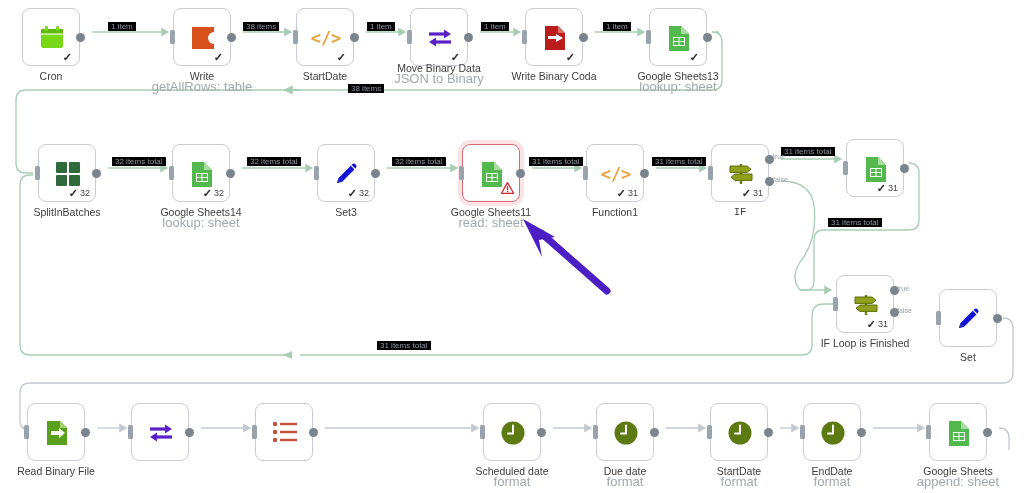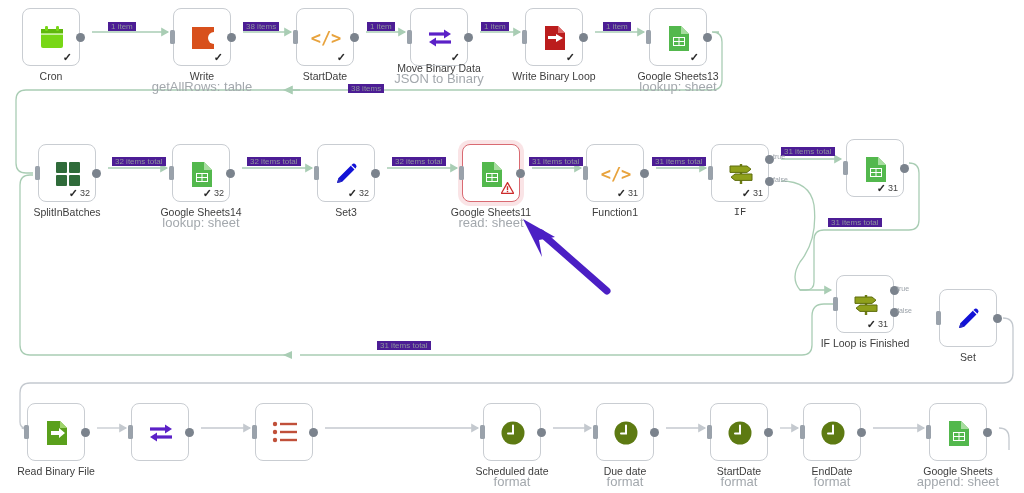--- a/index.html
+++ b/index.html
@@ -23,21 +23,21 @@
 
   .port{position:absolute;z-index:6;}
   .port.inp{width:5px;height:14px;border-radius:1.5px;background:#9aa2ab;}
   .port.out{width:9px;height:9px;border-radius:50%;background:#7b838d;}
 
   .caption{position:absolute;text-align:center;z-index:6;pointer-events:none;}
   .caption .nm{font-size:10.5px;color:#3d3d3d;line-height:12px;white-space:nowrap;}
   .caption .sub{font-size:13px;color:#a3a8ad;line-height:10px;white-space:nowrap;}
 
   .wlabel{position:absolute;font-size:8px;color:#8d949b;white-space:nowrap;z-index:4;
-          background:#4c1d95;padding:0 3px;line-height:9px;}
+          background:#000000;padding:0 3px;line-height:9px;}
   .plabel{position:absolute;font-size:7px;color:#9aa1a8;white-space:nowrap;z-index:7;line-height:8px;}
 
   #annot-arrow{position:absolute;z-index:20;pointer-events:none;}
 </style>
 </head>
 <body>
 
 <div id="canvas">
 
   <svg id="wires" viewBox="0 0 1024 493" xmlns="http://www.w3.org/2000/svg">
@@ -184,21 +184,21 @@
         </svg>
       </div>
       <div class="tick">
         <span class="chk">✓</span>
         <span></span>
       </div>
     </div>
     <div class="port inp" style="left: 522px; top: 30px;"></div>
     <div class="port out" style="left: 579px; top: 32.5px;"></div>
     <div class="caption" style="left: 484px; top: 70px; width: 140px;">
-      <div class="nm">Write Binary Loop</div>
+      <div class="nm">Write Binary Coda</div>
     </div>
     <div class="node" style="left: 649px; top: 8px;">
       <div class="glyph">
         <svg width="24" height="27" viewBox="0 0 24 27">
           <path d="M2 1 h12 l8 8 v17 h-20 z" fill="#53b84d"></path>
           <path d="M14 1 l8 8 h-8 z" fill="#a7dd9f"></path>
           <rect x="6" y="12" width="12" height="9" fill="#ffffff"></rect>
           <rect x="7" y="13" width="4.5" height="3" fill="#53b84d"></rect>
           <rect x="12.5" y="13" width="4.5" height="3" fill="#53b84d"></rect>
           <rect x="7" y="17" width="4.5" height="3" fill="#53b84d"></rect>

